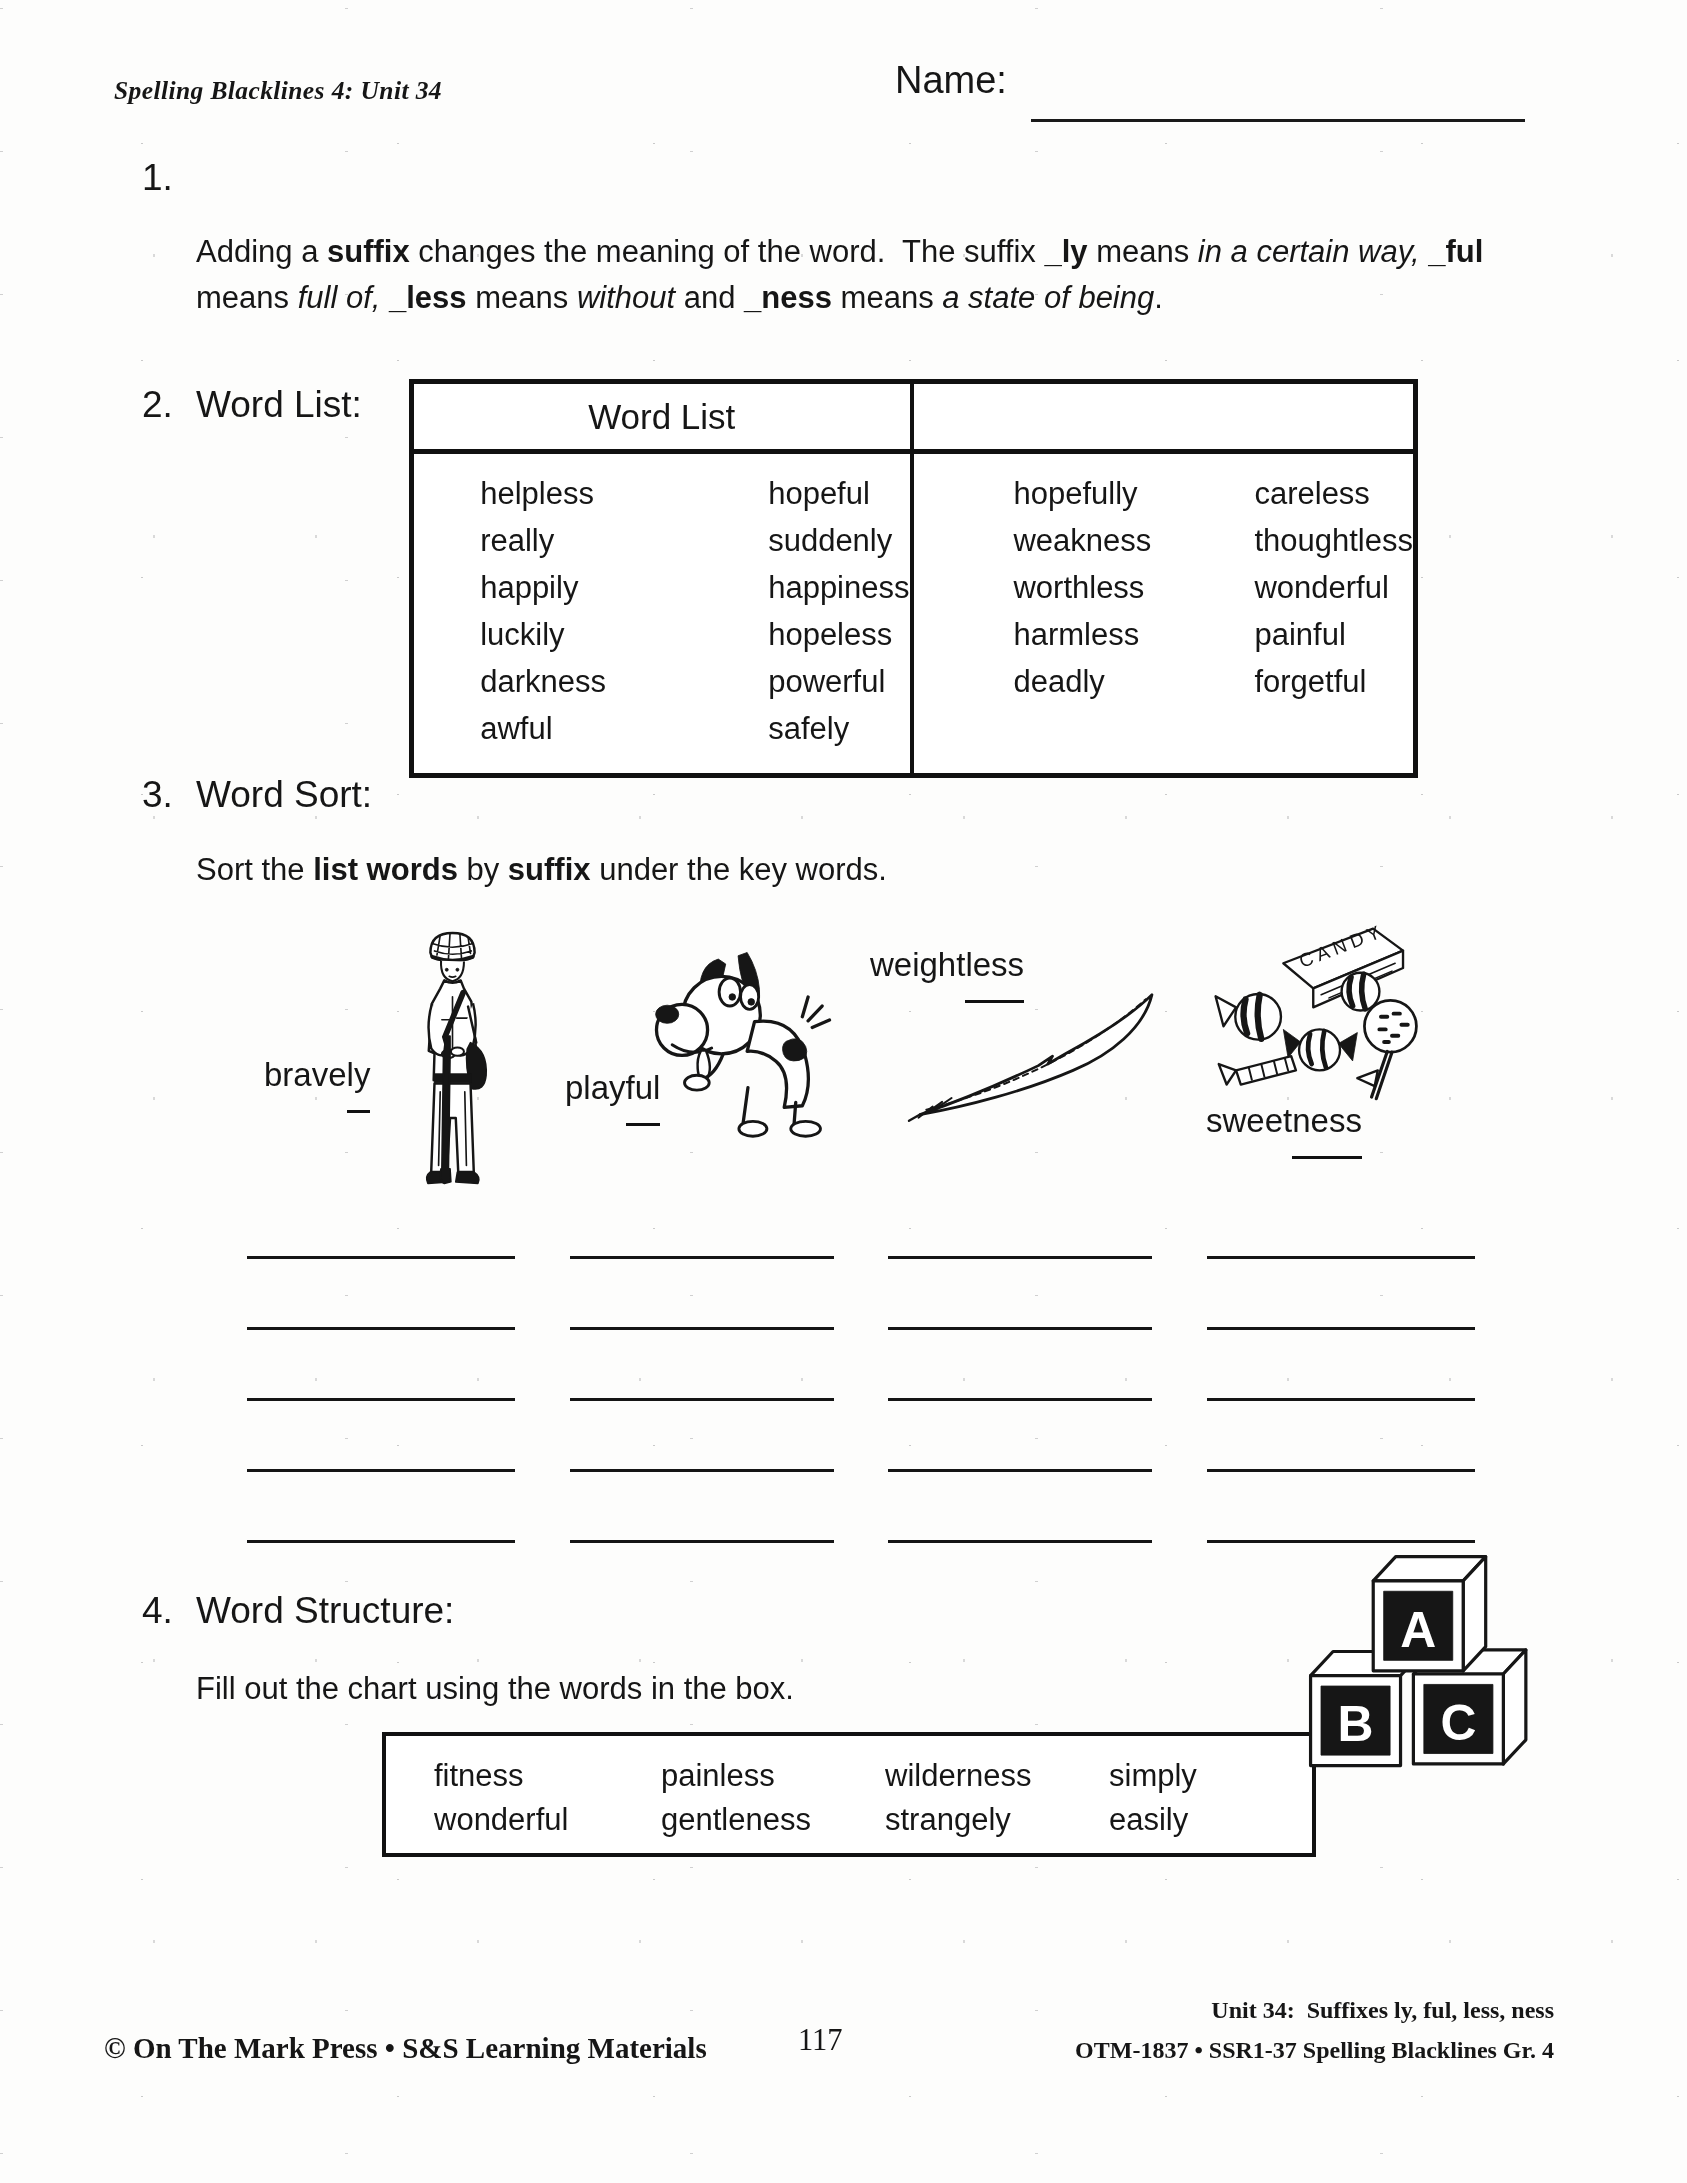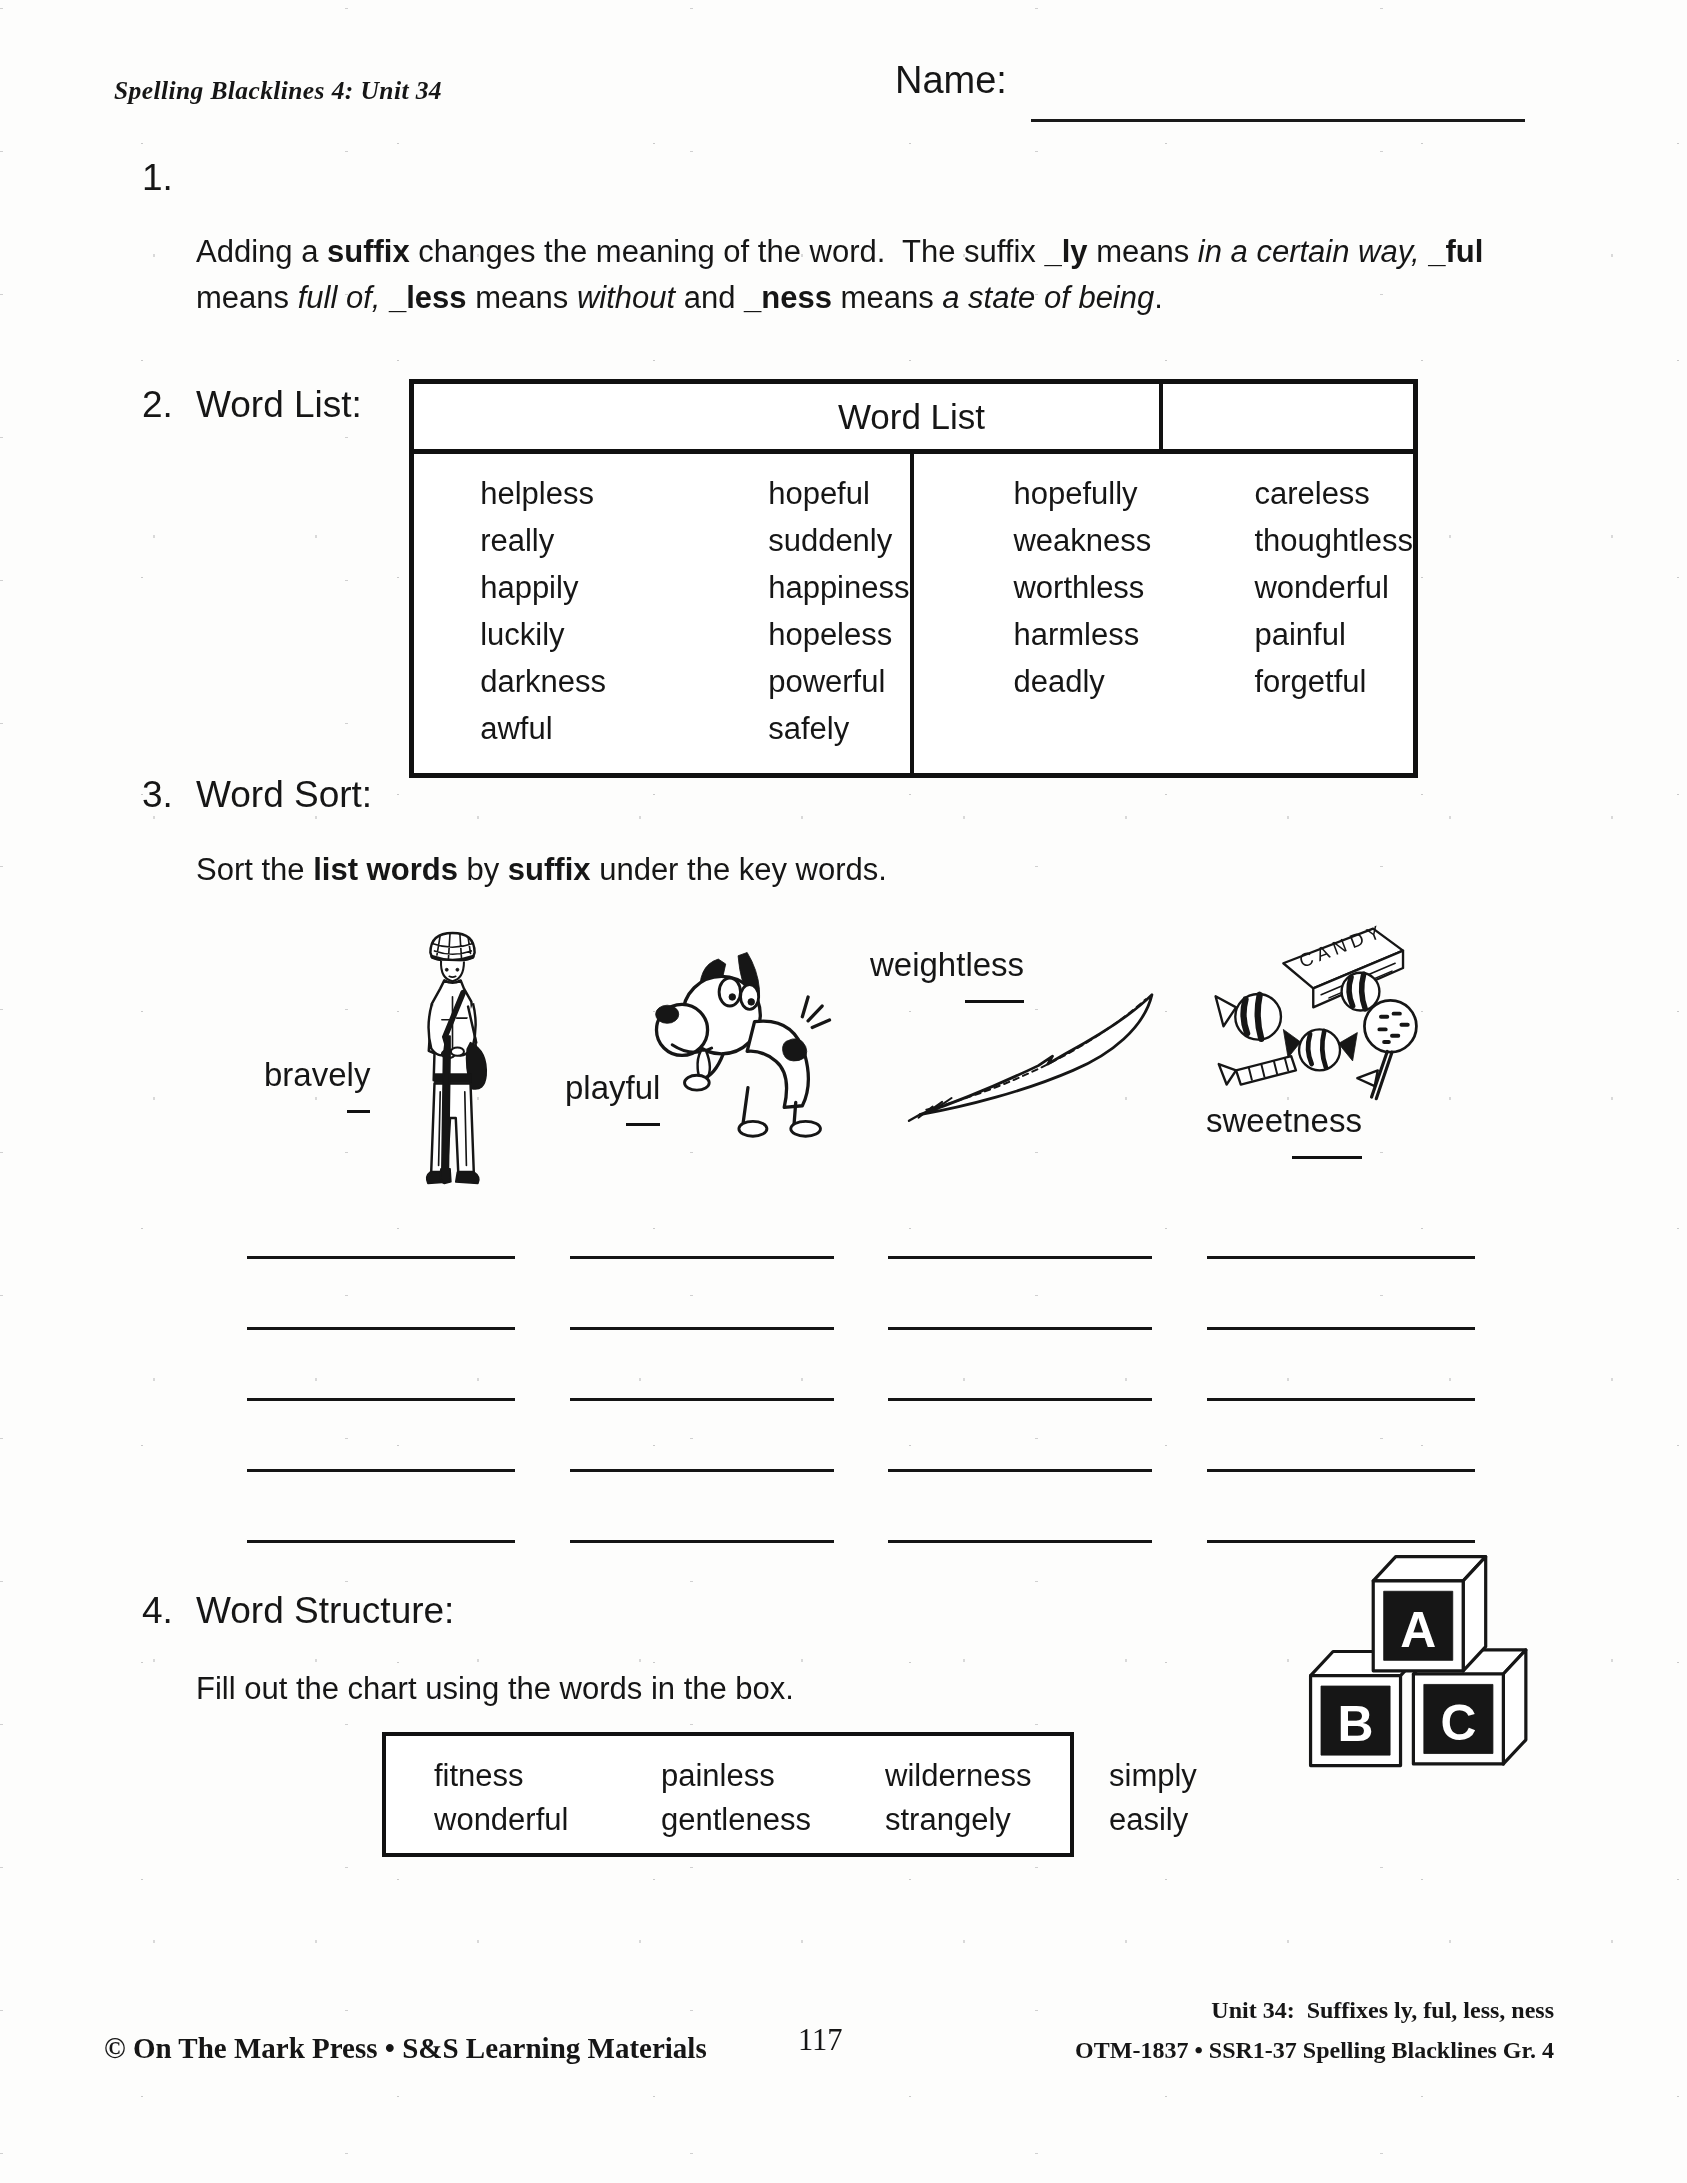--- a/index.html
+++ b/index.html
@@ -27,21 +27,21 @@
 
   .sec-num{font-size:37px;}
   .sec-title{font-size:37px;}
   .body-text{font-size:31px;line-height:46px;}
 
   .n1{left:142px;top:157px;} .t1{left:196px;top:157px;}
   .para{left:196px;top:229px;width:1364px;}
 
   .n2{left:142px;top:384px;} .t2{left:196px;top:384px;}
   .wl-table{left:409px;top:379px;width:999px;border:5px solid #111;background:#fff;}
-  .wl-header{display:flex;border-bottom:5.8px solid #111;justify-content:center;}
+  .wl-header{display:flex;border-bottom:5.8px solid #111;}
   .wl-hcell{flex:0 0 50%;box-sizing:border-box;text-align:center;font-size:35px;padding:13px 0 11.5px 0;}
   .wl-hcell.first{border-right:4.1px solid #111;}
   .wl-body{display:flex;}
   .wl-bcell{flex:0 0 50%;box-sizing:border-box;padding:16.5px 0 21.4px 0;display:flex;justify-content:flex-end;}
   .wl-bcell.first{border-right:4.1px solid #111;}
   .wcol{font-size:31px;line-height:47px;}
   .wl-bcell.first .wcol:first-child{margin-left:27px;width:288px;}
   .wl-bcell.second .wcol:first-child{margin-left:45px;width:241px;}
 
   .n3{left:142px;top:774px;} .t3{left:196px;top:774px;}
@@ -59,21 +59,21 @@
   .feather-svg{left:902px;top:982px;}
   .candy-svg{left:1191px;top:916px;}
   .abc-svg{left:1273px;top:1531px;}
 
   .blank-grid{left:247px;top:1188px;width:1228px;display:grid;
     grid-template-columns:268px 264px 264px 268px;justify-content:space-between;}
   .blank-line{height:68px;border-bottom:3.3px solid #151515;}
 
   .n4{left:142px;top:1590px;} .t4{left:196px;top:1590px;}
   .instr4{left:196px;top:1666px;}
-  .word-box{left:382px;top:1732px;width:692px;height:125px;border:4.1px solid #111;
+  .word-box{left:382px;top:1732px;width:934px;height:125px;border:4.1px solid #111;
     box-sizing:border-box;background:#fff;}
   .word-box-grid{display:grid;grid-template-columns:227px 224px 224px auto;
     padding:18px 0 0 48px;font-size:31px;line-height:44px;}
 
   .footer-left{left:104px;top:2032px;font-size:29px;}
   .footer-page{left:798px;top:2023px;font-size:30.5px;}
   .footer-right1{right:133px;top:1997px;font-size:24px;text-align:right;}
   .footer-right2{right:133px;top:2037px;font-size:24px;text-align:right;}
 
   svg .ln{stroke:#161616;fill:none;stroke-linecap:round;stroke-linejoin:round;}

